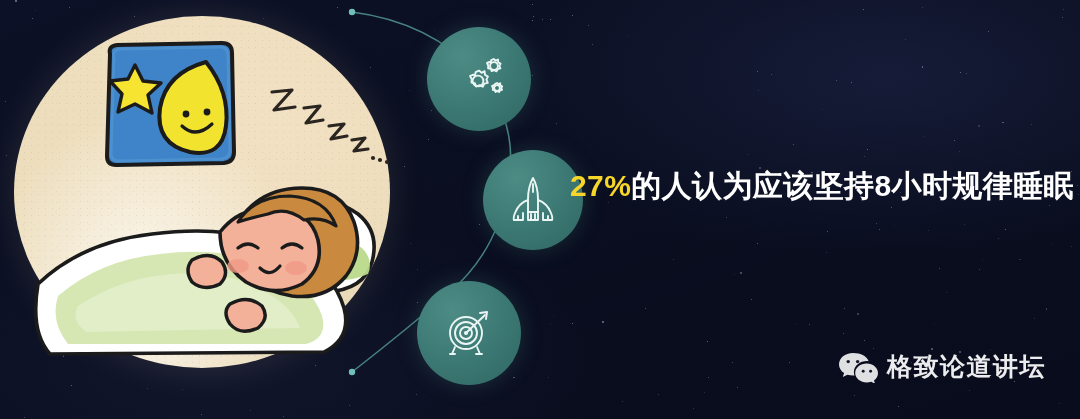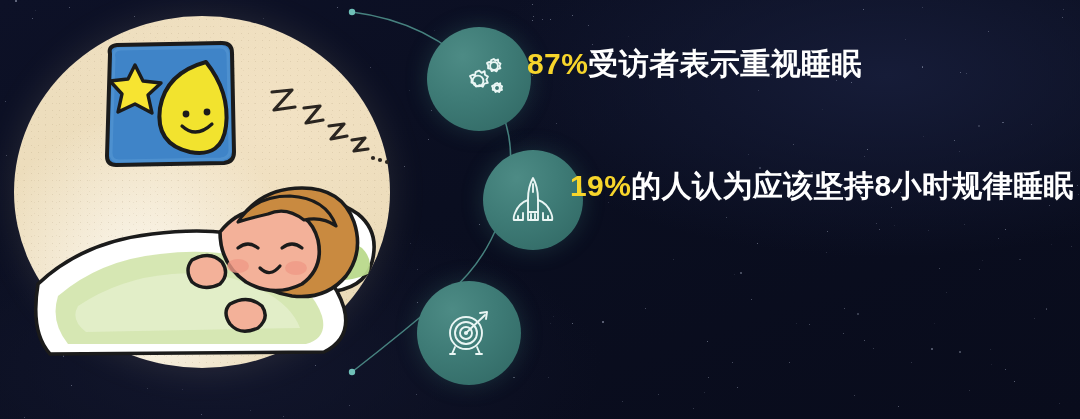--- a/index.html
+++ b/index.html
@@ -326,19 +326,29 @@
         <circle cx="26" cy="29" r="6"></circle>
         <circle cx="26" cy="29" r="2.1" fill="#eaf6f4" stroke="none"></circle>
         <path d="M26 29 L45 11"></path>
         <path d="M40 9 L47 8 L46 15"></path>
         <path d="M15 43 L12 50 M37 43 L40 50"></path>
         <path d="M10 50 L15 50 M36 50 L42 50"></path>
       </g>
     </svg>
   </div>
 
-  <div class="row" id="row1"><span class="num">87%</span><span>受访者表示重视睡眠</span></div>
-
-  <div class="row" id="row2"><span class="num">19%</span><span>的人认为应该坚持8小时规律睡眠</span></div>
-
-
+
+  <div class="row" id="row2"><span class="num">27%</span><span>的人认为应该坚持8小时规律睡眠</span></div>
+
+
+  <div id="wm">
+    <svg width="40" height="32" viewBox="0 0 40 32">
+      <path d="M15 2 C7 2 1 7.2 1 13.4 c0 3.5 2 6.6 5.1 8.6 l-1.3 4 4.6-2.3 c1.8 .5 3.7 .8 5.6 .8 .5 0 1 0 1.5-.1 -.4-1.1-.6-2.2-.6-3.4 0-6 5.9-10.9 13.2-10.9 .5 0 1 0 1.5 .1 C29.3 5.5 22.8 2 15 2 Z" fill="#f2f2f2"></path>
+      <circle cx="10.2" cy="10.6" r="1.7" fill="#14182c"></circle>
+      <circle cx="19.6" cy="10.6" r="1.7" fill="#14182c"></circle>
+      <path d="M28.8 12.6 C22.4 12.6 17.2 16.8 17.2 22 c0 5.2 5.2 9.4 11.6 9.4 1.5 0 3-.2 4.4-.7 l3.8 2 -1-3.3 c2.5-1.7 4-4.3 4-7.4 0-5.2-5.2-9.4-11.2-9.4 Z" fill="#f2f2f2"></path>
+      <circle cx="25.2" cy="20.2" r="1.45" fill="#14182c"></circle>
+      <circle cx="32.6" cy="20.2" r="1.45" fill="#14182c"></circle>
+    </svg>
+    <span class="wmtxt">格致论道讲坛</span>
+  </div>
 
 </div>
 
 </body></html>

